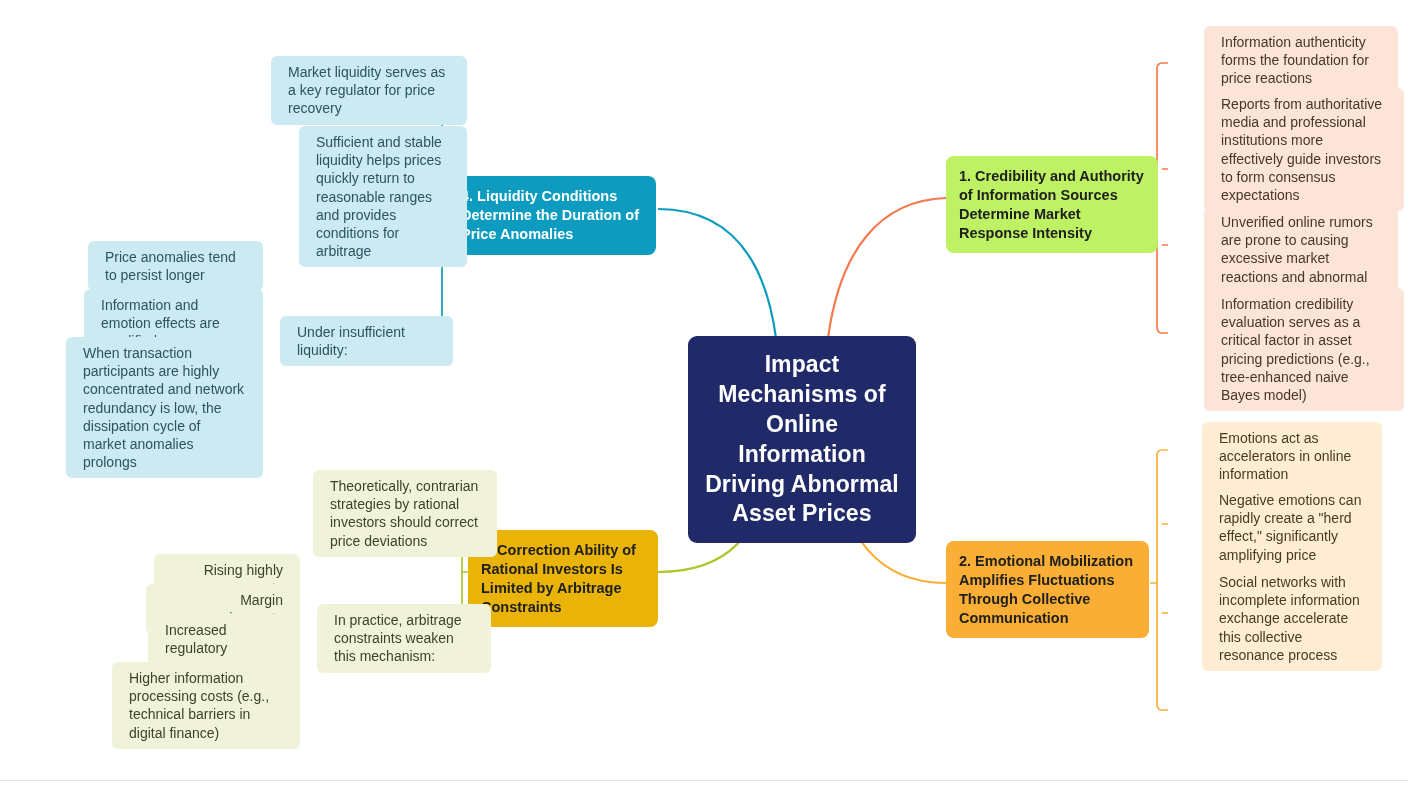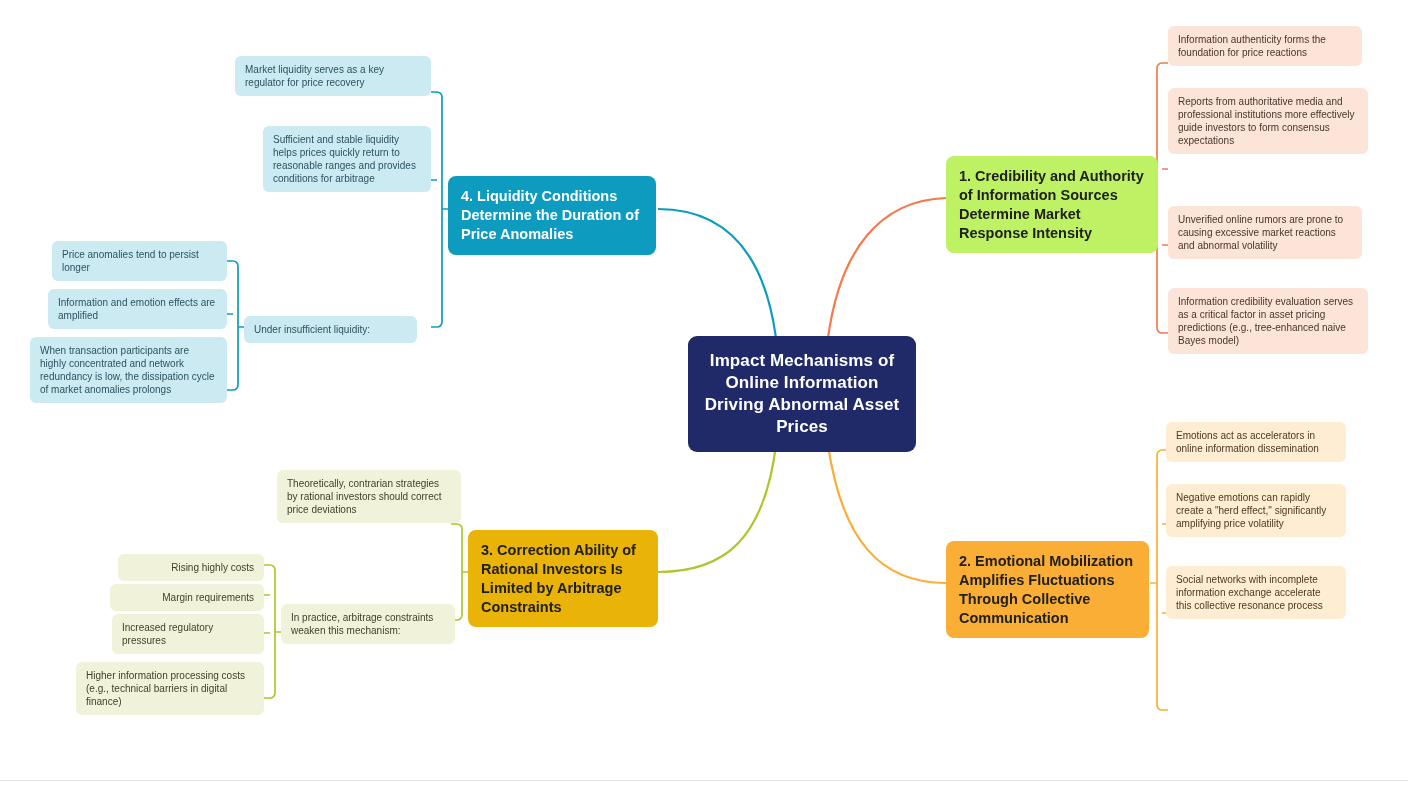--- a/index.html
+++ b/index.html
@@ -30,45 +30,46 @@
     box-sizing: border-box;
     border-radius: 7px;
     line-height: 1.30;
     white-space: pre-wrap;
     z-index: 3;
   }
   
   .root {
     background: #202A68;
     color: #ffffff;
-    font-size: 17px;
+    font-size: 23px;
     font-weight: bold;
     text-align: center;
     padding: 14px 16px;
     border-radius: 9px;
     letter-spacing: 0.1px;
   }
   
   .b1 {
     font-size: 14.5px;
     font-weight: bold;
     padding: 11px 13px;
     border-radius: 8px;
   }
   .br-orange  { background: #bef264; color: #20201E; }
   .br-amber   { background: #FBAE35; color: #20201E; }
   .br-green   { background: #eab308; color: #20201E; }
   .br-teal    { background: #0D9CBF; color: #ffffff; }
 
   
   .leaf {
-    font-size: 10px;
+    font-size: 14px;
     font-weight: normal;
-    padding: 7px 10px;
+    padding: 7px 17px;
     border-radius: 6px;
+    margin-left: 36px;
   }
   .lf-orange { background: #FDE4D8; color: #4A342C; }
   .lf-amber  { background: #FEEDD2; color: #4A3A22; }
   .lf-green  { background: #F0F3D9; color: #3E4226; }
   .lf-blue   { background: #CCEAF2; color: #2B5461; }
 
   .bottom-rule {
     position: absolute;
     left: 0;
     top: 780px;

